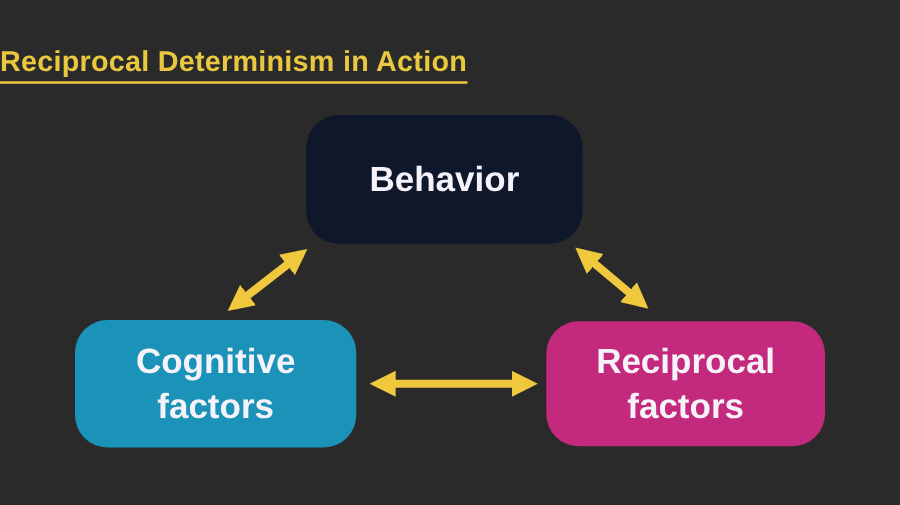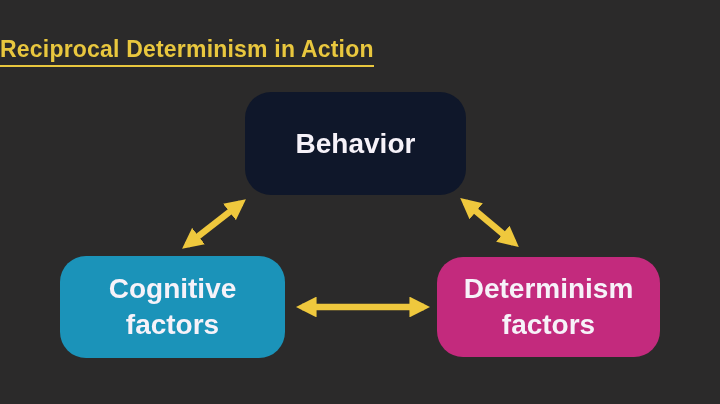--- a/index.html
+++ b/index.html
@@ -89,17 +89,17 @@
   <div class="node node-behavior" style="background-color: #0f172a;">
     <span style="color: rgb(246, 242, 249);">Behavior</span>
   </div>
 
   <div class="node node-cognitive" style="background-color: rgb(27, 147, 185);">
     <span style="color: rgb(246, 242, 249);">Cognitive</span>
     <span style="color: rgb(246, 242, 249);">factors</span>
   </div>
 
   <div class="node node-situational" style="background-color: rgb(195, 42, 125);">
-    <span style="color: rgb(246, 242, 249);">Determinism</span>
+    <span style="color: rgb(246, 242, 249);">Reciprocal</span>
     <span style="color: rgb(246, 242, 249);">factors</span>
   </div>
 
 </div>
 
 </body></html>

